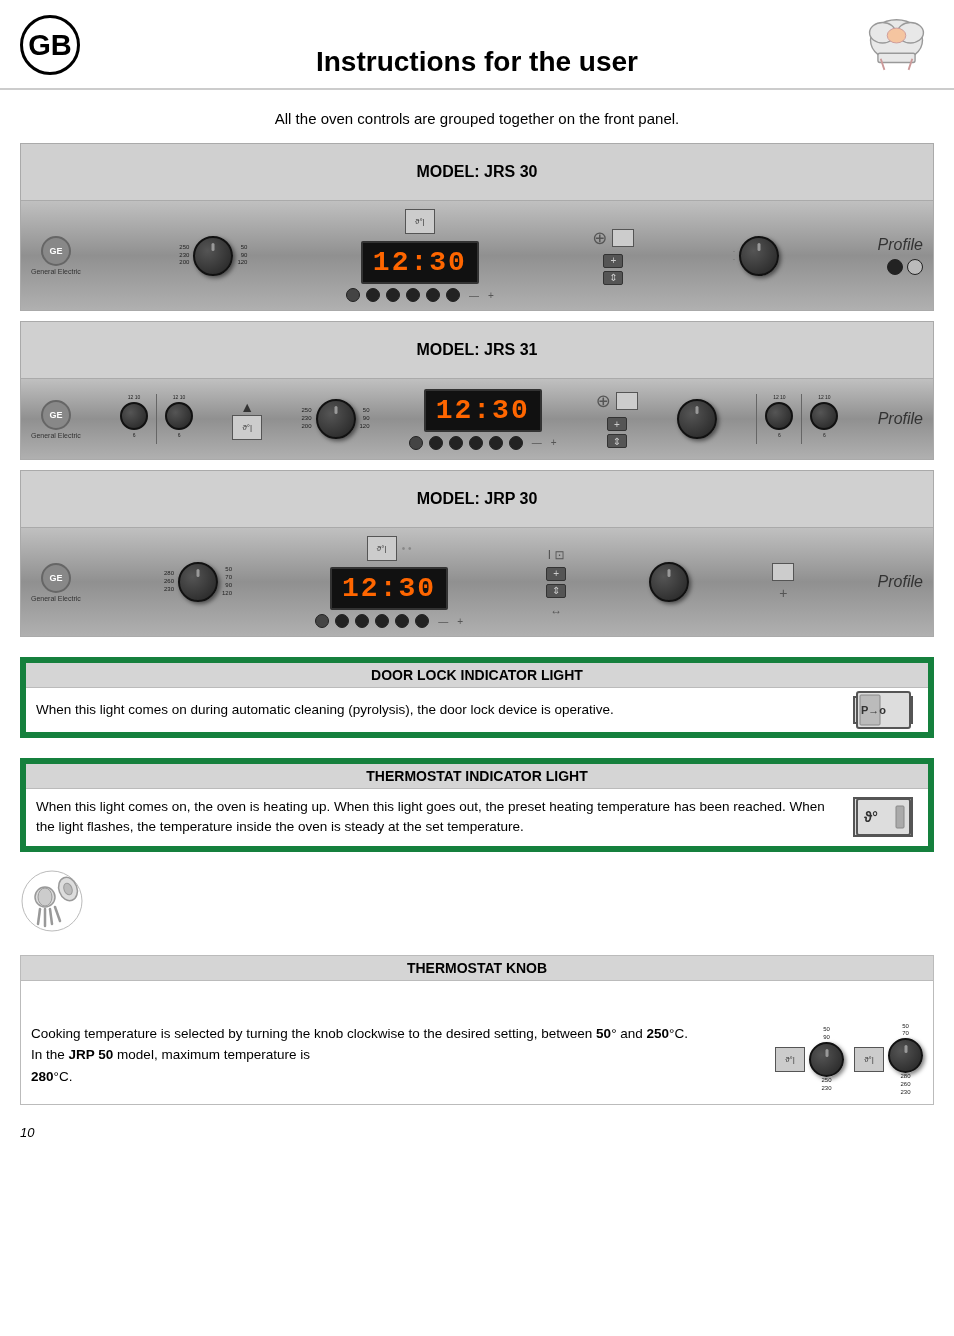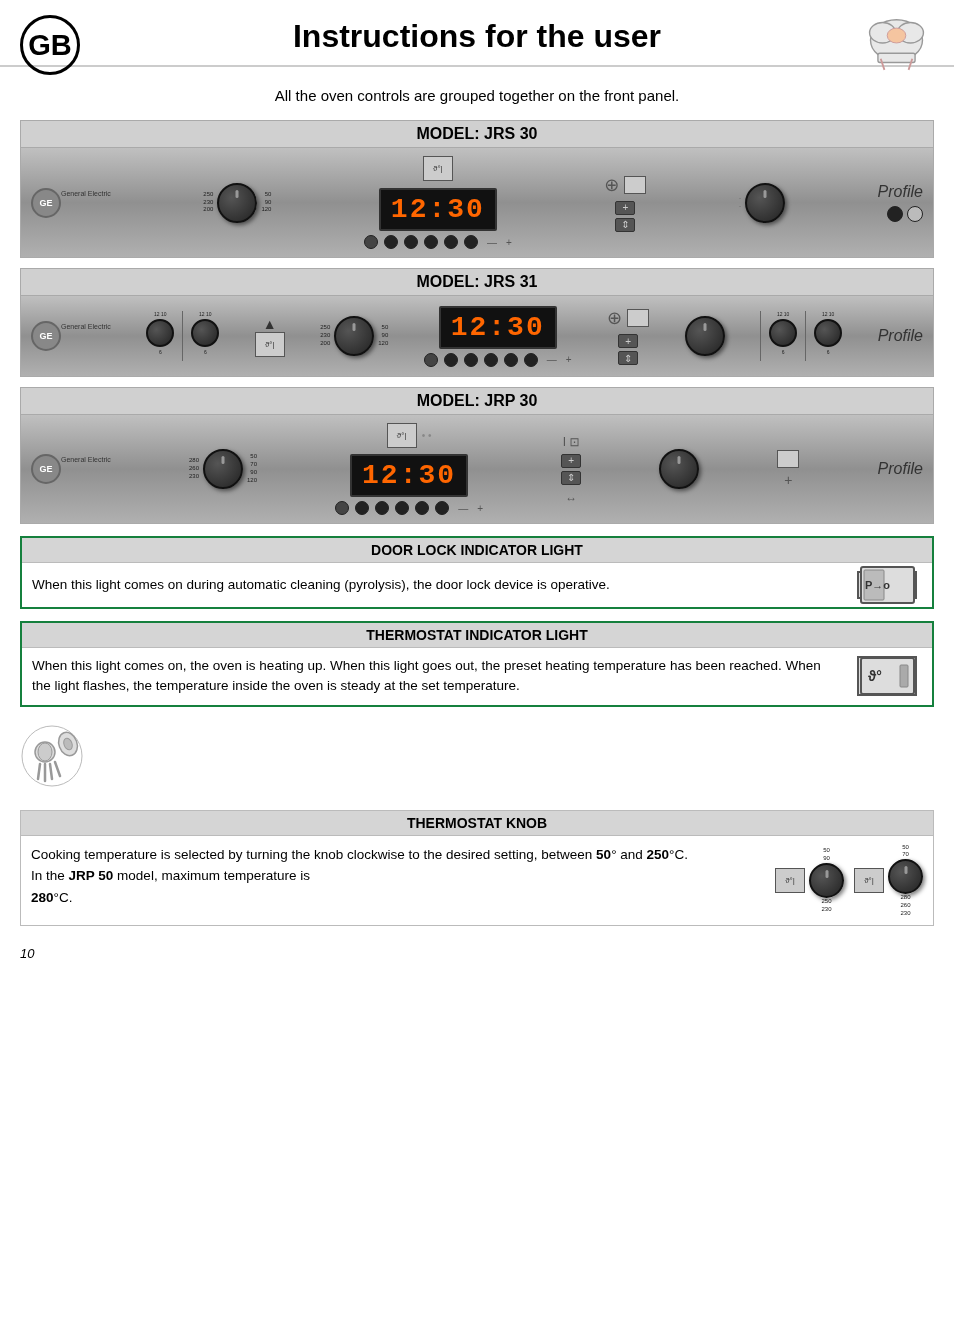--- a/index.html
+++ b/index.html
@@ -30,23 +30,24 @@
       height: 60px;
       border: 3px solid #000;
       border-radius: 50%;
       display: flex;
       align-items: center;
       justify-content: center;
       font-size: 29px;
       font-weight: bold;
     }
     .header-title {
-      font-size: 32px;
+      font-size: 28px;
       font-weight: bold;
       text-align: center;
+      margin-top: 28px;
     }
     .header-icon {
       position: absolute;
       right: 20px;
       top: 10px;
       width: 70px;
       height: 65px;
     }
     
     .chef-hat {
@@ -64,38 +65,38 @@
     
     .model-section {
       margin: 0 20px 10px 20px;
       border: 1px solid #aaa;
     }
     .model-label {
       background: #d0d0d0;
       text-align: center;
       font-weight: bold;
       font-size: 16px;
-      padding: 4px;
+      padding: 19px;
       border-bottom: 1px solid #aaa;
     }
     .oven-panel {
       background: linear-gradient(180deg, #c0c0c0 0%, #909090 50%, #b0b0b0 100%);
       padding: 8px 10px;
       display: flex;
       align-items: center;
       justify-content: space-between;
       min-height: 80px;
       position: relative;
     }
 
     
     .ge-logo {
       display: flex;
-      flex-direction: row;
-      align-items: flex-start;
+      flex-direction: column;
+      align-items: center;
     }
     .ge-circle {
       width: 30px;
       height: 30px;
       border: 2px solid #666;
       border-radius: 50%;
       background: #888;
       display: flex;
       align-items: center;
       justify-content: center;
@@ -199,22 +200,22 @@
     }
     .small-square {
       width: 22px;
       height: 18px;
       border: 1.5px solid #555;
       background: #ccc;
     }
 
     
     .info-section {
-      margin: 12px 20px 0 20px;
-      border: 2px solid #15803d;
+      margin: 20px 20px 0 20px;
+      border: 6px solid #15803d;
     }
     .info-header {
       background: #d5d5d5;
       text-align: center;
       font-weight: bold;
       font-size: 14px;
       padding: 4px;
       border-bottom: 1px solid #bbb;
     }
     .info-body {
@@ -280,20 +281,21 @@
 
     
     .thermostat-knob-section {
       margin: 12px 20px 0 20px;
       border: 1px solid #bbb;
     }
     .knob-info-body {
       display: flex;
       padding: 8px 10px;
       gap: 15px;
+      margin-top: 34px;
     }
     .knob-text {
       font-size: 13.5px;
       line-height: 1.6;
       flex: 1;
     }
     .knob-images {
       display: flex;
       gap: 10px;
       align-items: center;

